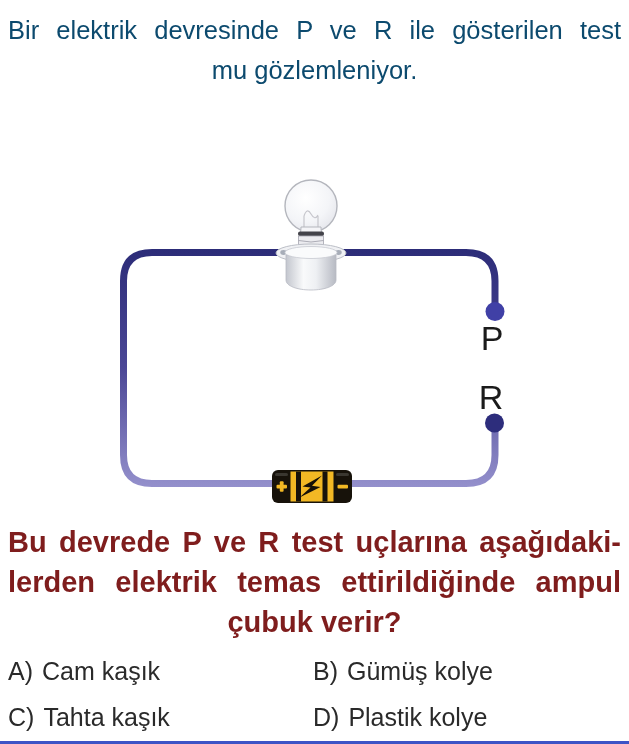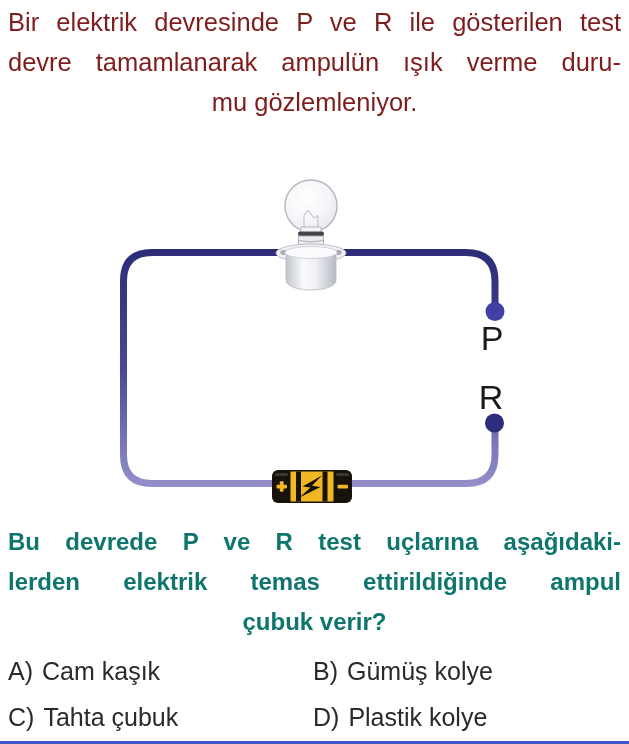--- a/index.html
+++ b/index.html
@@ -8,46 +8,46 @@
     width: 629px;
     height: 744px;
     background: #ffffff;
     font-family: "Liberation Sans", sans-serif;
     color: #242424;
     overflow: hidden;
   }
   
   .intro {
     position: absolute;
-    left: 8px; right: 8px; top: 2px;
+    left: 8px; right: 8px; top: 10px;
     font-size: 25.5px;
     line-height: 40px;
-    color: #7f1d1d;
+    color: #0c4a6e;
   }
   .jline { text-align: justify; text-align-last: justify; white-space: normal; }
   .lline { text-align: center; }
   
   .diagram {
     position: absolute;
     left: 0; top: 170px;
     width: 629px; height: 345px;
   }
   .diagram text.terminal-label {
     font-family: "Liberation Sans", sans-serif;
     font-size: 34px;
     fill: #1b1b1b;
   }
   
   .question {
     position: absolute;
     left: 8px; right: 8px; top: 522px;
-    font-size: 24px;
+    font-size: 29px;
     font-weight: bold;
     line-height: 40px;
-    color: #0f766e;
+    color: #7f1d1d;
   }
   
   .options {
     position: absolute;
     left: 8px; top: 648px; width: 613px;
     font-size: 25px;
     color: #2a2a2a;
   }
   .opt-row { display: flex; height: 46px; align-items: center; }
   .opt { display: flex; align-items: baseline; }
@@ -61,21 +61,20 @@
     background: #3d53c6;
   }
 </style>
 </head>
 <body>
 
 <div class="page">
 
   <div class="intro">
     <div class="jline">Bir elektrik devresinde P ve R ile gösterilen test</div>
-    <div class="jline">devre tamamlanarak ampulün ışık verme duru-</div>
     <div class="lline">mu gözlemleniyor.</div>
   </div>
 
   <svg class="diagram" viewBox="0 170 629 345" width="629" height="345">
     <defs>
       <linearGradient id="wireGrad" gradientUnits="userSpaceOnUse" x1="0" y1="249" x2="0" y2="487">
         <stop offset="0" stop-color="#2c2c78"></stop>
         <stop offset="0.5" stop-color="#4b4796"></stop>
         <stop offset="1" stop-color="#9490cc"></stop>
       </linearGradient>
@@ -143,21 +142,21 @@
         <span class="opt-text">Cam kaşık</span>
       </div>
       <div class="opt opt-col2">
         <span class="opt-label">B)</span>
         <span class="opt-text">Gümüş kolye</span>
       </div>
     </div>
     <div class="opt-row">
       <div class="opt opt-col1">
         <span class="opt-label">C)</span>
-        <span class="opt-text">Tahta çubuk</span>
+        <span class="opt-text">Tahta kaşık</span>
       </div>
       <div class="opt opt-col2">
         <span class="opt-label">D)</span>
         <span class="opt-text">Plastik kolye</span>
       </div>
     </div>
   </div>
 
   <div class="bottom-rule"></div>
 

